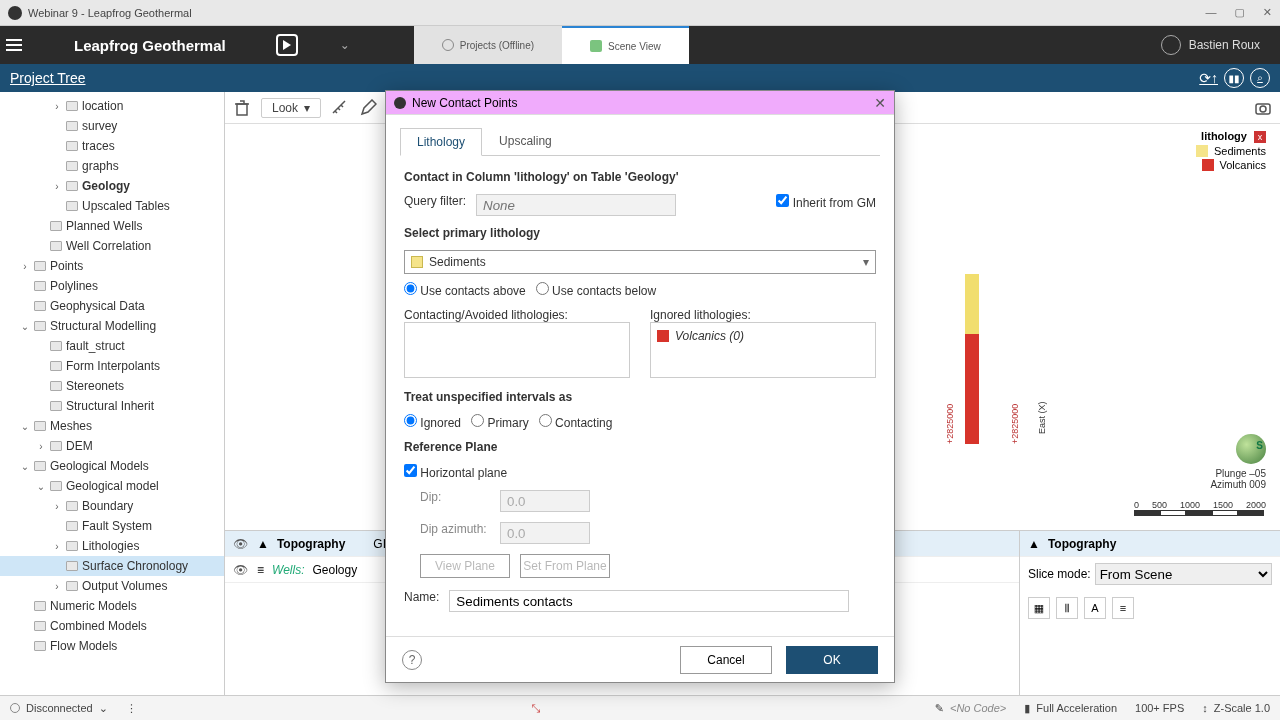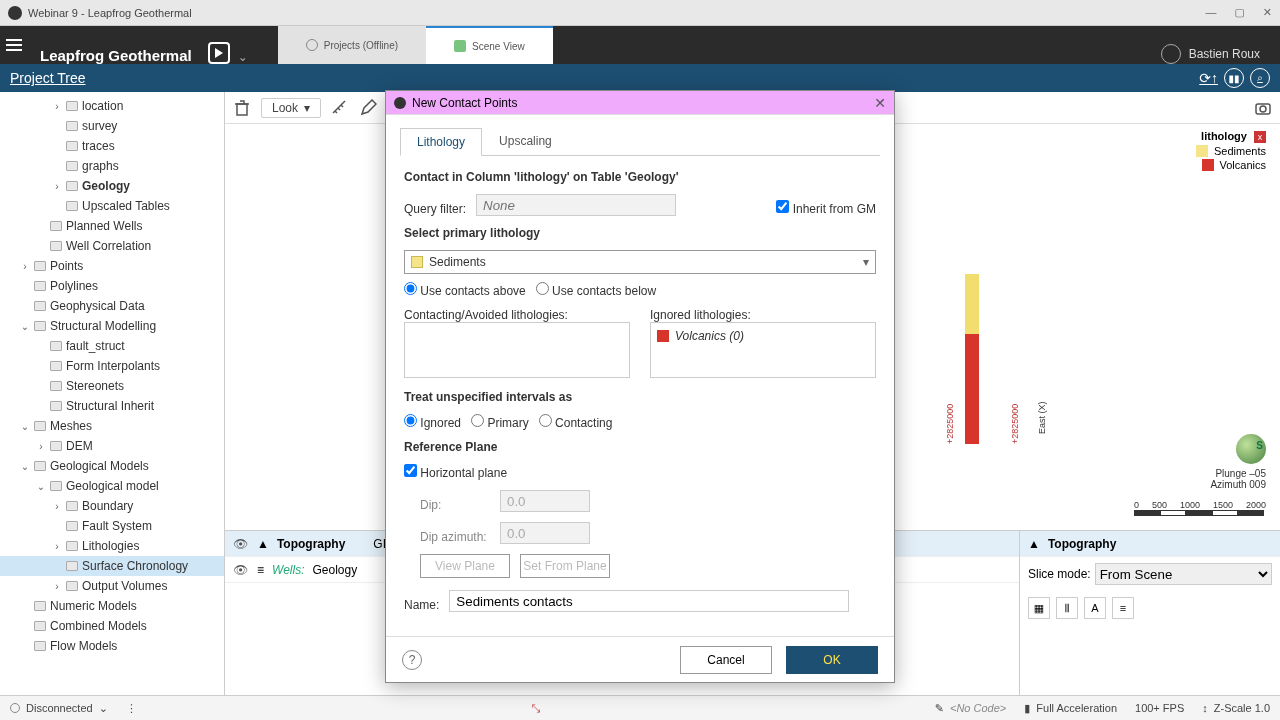--- a/index.html
+++ b/index.html
@@ -5,21 +5,21 @@
 * { box-sizing: border-box; margin: 0; padding: 0; font-family: "Segoe UI", Arial, sans-serif; }
 body { width: 1280px; height: 720px; background: #f0f0f0; overflow: hidden; position: relative; font-size: 12px; }
 
 
 .titlebar { height: 26px; background: #e8e8e8; display: flex; align-items: center; padding: 0 8px; color: #444; font-size: 11px; border-bottom: 1px solid #ccc; }
 .titlebar .logo { width: 14px; height: 14px; background: #333; border-radius: 50%; margin-right: 6px; }
 .titlebar .wincontrols { margin-left: auto; display: flex; gap: 18px; color: #666; }
 .titlebar .wincontrols span { cursor: default; }
 
 
-.appheader { height: 38px; background: #2b2b2b; color: #fff; display: flex; align-items: flex-end; }
+.appheader { height: 38px; background: #2b2b2b; color: #fff; display: flex; align-items: center; gap: 34px; }
 .appheader .menu { width: 28px; display: flex; flex-direction: column; gap: 3px; justify-content: center; align-items: center; height: 100%; cursor: pointer; }
 .appheader .menu div { width: 16px; height: 2px; background: #fff; }
 .appheader .title { font-size: 15px; font-weight: 600; padding:0 12px; }
 .appheader .play { width: 22px; height: 22px; border: 2px solid #fff; border-radius: 4px; display:flex; align-items:center; justify-content:center; margin-left: 4px; }
 .appheader .play::after { content:""; border-left:8px solid #fff; border-top:5px solid transparent; border-bottom:5px solid transparent; }
 .appheader .tabs { display:flex; align-items: stretch; height:100%; margin-left: 30px; }
 .appheader .tab { display:flex; align-items:center; gap:6px; padding: 0 28px; color:#555; background:#e2e2e2; cursor:pointer; font-size:10px;}
 .appheader .tab .cube { width:12px; height:12px; background:#7bc47f; border-radius:2px; }
 .appheader .tab .globe { width:12px; height:12px; border:1.5px solid #888; border-radius:50%; }
 .appheader .tab.active { background:#fff; border-top:2px solid #2b84d3; }
@@ -77,37 +77,37 @@
 
 
 .dialog { position:absolute; left:385px; top:90px; width:510px; background:#fff; border:1px solid #888; box-shadow: 0 4px 20px rgba(0,0,0,0.3); }
 .dialog .dtitle { height:24px; display:flex; align-items:center; padding:0 8px; border-bottom:1px solid #ddd; font-size:12px; background:#f0abfc;}
 .dialog .dtitle .dlogo { width:12px;height:12px; background:#333; border-radius:50%; margin-right:6px;}
 .dialog .dtitle .close { margin-left:auto; cursor:pointer; color:#555; font-size: 14px;}
 .dialog .tabs { display:flex; border-bottom:1px solid #ccc; margin: 12px 14px 0;}
 .dialog .tabs .t { padding:6px 16px; color:#555; cursor:pointer; font-size:12px; border:1px solid transparent; border-bottom:none; }
 .dialog .tabs .t.active { border-color:#ccc; color:#1d4f73; border-bottom: 1px solid #fff; position:relative; top:1px; background: #fff;}
 .dialog .body { padding: 14px 18px; font-size:12px; color:#333;}
-.dialog .body .row { margin-bottom:10px; display:flex; align-items:flex-end; gap:10px; flex-wrap: wrap;}
+.dialog .body .row { margin-bottom:10px; display:flex; align-items:flex-start; gap:10px; flex-wrap: wrap;}
 .dialog .body label.hdr { font-weight:700; }
 .dialog .body .sel { width:100%; height:24px; border:1px solid #999; display:flex; align-items:center; padding:0 6px; gap:6px; }
 .dialog .body .sel .sw { width:12px; height:12px; background:#f5e48a; border:1px solid #cab850;}
 .dialog .body .sel .chev { margin-left:auto; color:#666; }
 .dialog .twocol { display:flex; gap:20px; }
 .dialog .twocol .col { flex:1; }
 .dialog .listbox { border:1px solid #ccc; height:56px; padding:6px;font-style:italic; }
 .dialog .listbox .li { display:flex; align-items:center; gap:6px;}
 .dialog .listbox .sw { width:12px; height:12px; background:#d7342b;}
 .dialog input[type=text] { height:22px; border:1px solid #ccc; padding:0 6px; }
 .dialog input[disabled]{ background:#f2f2f2; color:#aaa;}
 .dialog .btnrow { height:46px; border-top:1px solid #ddd; display:flex; align-items:center; padding: 0 16px; gap:14px;}
 .dialog .btnrow .help { width:20px;height:20px; border:1.5px solid #888; border-radius:50%; display:flex; align-items:center; justify-content:center; color:#666; }
 .dialog .btnrow .sp { flex:1;}
 .dialog button { height:28px; width:92px; border:1px solid #999; background:#fff; cursor:pointer; font-size:12px;}
-.dialog button.primary { background:#1d4f73; color:#fde047; border-color:#1d4f73;}
+.dialog button.primary { background:#1d4f73; color:#ffffff; border-color:#1d4f73;}
 .dialog .small-label { width: 70px; color: #888; }
 .dialog .dip-input { width: 90px; }
 .dialog .plane-btn { width: 90px; height: 24px; }
 .dialog .none-input { border: none; width: 200px; color:#aaa; font-style:italic; }
 .dialog .name-input { width: 400px; }
 
 
 .statusbar { height:25px; background:#f4f4f4; border-top:1px solid #ccc; display:flex; align-items:center; padding:0 10px; gap:18px; font-size:11px; color:#444;}
 .statusbar .seg { display:flex; align-items:center; gap:6px;}
 .statusbar .sp { flex:1;}

